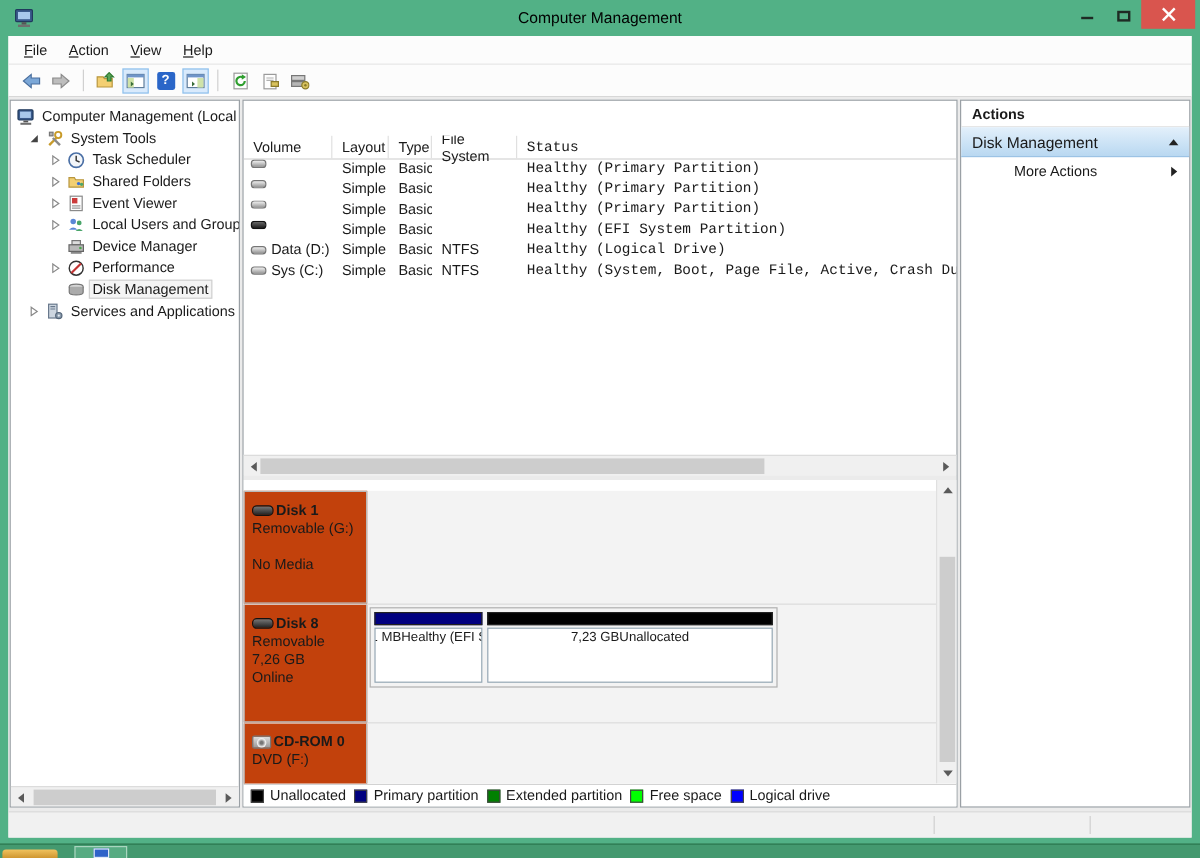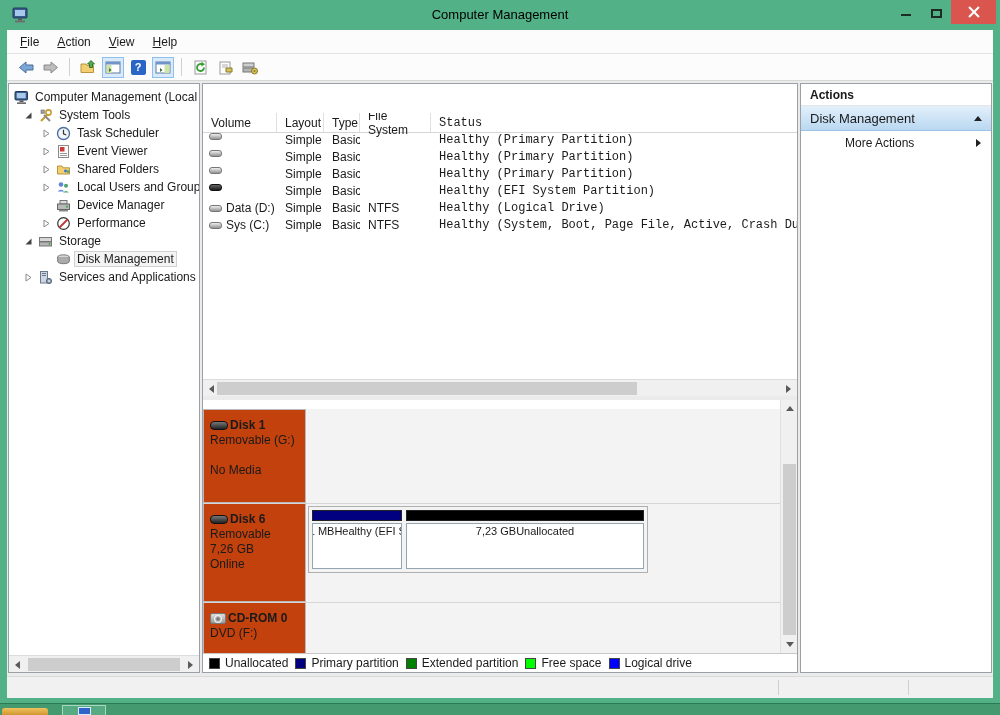--- a/index.html
+++ b/index.html
@@ -289,105 +289,90 @@
             </div>
 
             <div class="titem lvl2">
               <span class="exp">
                   <svg width="9" height="9">
                     <path d="M2 1 L7 4.5 L2 8 Z" fill="#fff" stroke="#8a8a8a"></path>
                   </svg>
                 </span>
               <span class="ticon">
                   <svg width="15" height="15" viewBox="0 0 15 15">
+                    <path d="M1.5 4 L1.5 12 L13.5 12 L13.5 5.8 L7 5.8 L6 4 Z" fill="#f3cf72" stroke="#b8963e"></path>
+                    <circle cx="9.5" cy="9" r="1.4" fill="#3a6fd8"></circle>
+                    <circle cx="12" cy="9.6" r="1.4" fill="#4aa56a"></circle>
+                  </svg>
+                </span>
+              <span class="tlabel">Shared Folders</span>
+            </div>
+
+            <div class="titem lvl2">
+              <span class="exp">
+                  <svg width="9" height="9">
+                    <path d="M2 1 L7 4.5 L2 8 Z" fill="#fff" stroke="#8a8a8a"></path>
+                  </svg>
+                </span>
+              <span class="ticon">
+                  <svg width="15" height="15" viewBox="0 0 15 15">
                     <rect x="2.5" y="1.5" width="10" height="12" fill="#fdfdfd" stroke="#8a8a8a"></rect>
                     <rect x="4" y="3" width="4.5" height="4.5" fill="#cc3b3b"></rect>
                     <line x1="4" y1="9.5" x2="11" y2="9.5" stroke="#999"></line>
                     <line x1="4" y1="11.5" x2="11" y2="11.5" stroke="#999"></line>
                   </svg>
                 </span>
               <span class="tlabel">Event Viewer</span>
             </div>
 
             <div class="titem lvl2">
               <span class="exp">
                   <svg width="9" height="9">
                     <path d="M2 1 L7 4.5 L2 8 Z" fill="#fff" stroke="#8a8a8a"></path>
                   </svg>
                 </span>
               <span class="ticon">
                   <svg width="15" height="15" viewBox="0 0 15 15">
-                    <path d="M1.5 4 L1.5 12 L13.5 12 L13.5 5.8 L7 5.8 L6 4 Z" fill="#f3cf72" stroke="#b8963e"></path>
-                    <circle cx="9.5" cy="9" r="1.4" fill="#3a6fd8"></circle>
-                    <circle cx="12" cy="9.6" r="1.4" fill="#4aa56a"></circle>
-                  </svg>
-                </span>
-              <span class="tlabel">Shared Folders</span>
+                    <circle cx="5" cy="4.5" r="2.3" fill="#5a87d6"></circle>
+                    <path d="M1.5 11.5 Q5 7.8 8.5 11.5 Z" fill="#5a87d6"></path>
+                    <circle cx="10" cy="5.8" r="2" fill="#4aa56a"></circle>
+                    <path d="M7 12.5 Q10 9.3 13 12.5 Z" fill="#4aa56a"></path>
+                  </svg>
+                </span>
+              <span class="tlabel">Local Users and Groups</span>
+            </div>
+
+            <div class="titem lvl2">
+              <span class="exp"></span>
+              <span class="ticon">
+                  <svg width="15" height="15" viewBox="0 0 15 15">
+                    <rect x="4" y="2.5" width="7" height="3.5" fill="#ddd" stroke="#777"></rect>
+                    <rect x="1.5" y="6" width="12" height="5.5" fill="#b9b9b9" stroke="#666"></rect>
+                    <circle cx="11" cy="8.7" r="1.1" fill="#4aa54a"></circle>
+                    <rect x="3" y="12" width="9" height="1.5" fill="#8a8a8a"></rect>
+                  </svg>
+                </span>
+              <span class="tlabel">Device Manager</span>
             </div>
 
             <div class="titem lvl2">
               <span class="exp">
                   <svg width="9" height="9">
                     <path d="M2 1 L7 4.5 L2 8 Z" fill="#fff" stroke="#8a8a8a"></path>
                   </svg>
                 </span>
               <span class="ticon">
                   <svg width="15" height="15" viewBox="0 0 15 15">
-                    <circle cx="5" cy="4.5" r="2.3" fill="#5a87d6"></circle>
-                    <path d="M1.5 11.5 Q5 7.8 8.5 11.5 Z" fill="#5a87d6"></path>
-                    <circle cx="10" cy="5.8" r="2" fill="#4aa56a"></circle>
-                    <path d="M7 12.5 Q10 9.3 13 12.5 Z" fill="#4aa56a"></path>
-                  </svg>
-                </span>
-              <span class="tlabel">Local Users and Groups</span>
-            </div>
-
-            <div class="titem lvl2">
-              <span class="exp"></span>
-              <span class="ticon">
-                  <svg width="15" height="15" viewBox="0 0 15 15">
-                    <rect x="4" y="2.5" width="7" height="3.5" fill="#ddd" stroke="#777"></rect>
-                    <rect x="1.5" y="6" width="12" height="5.5" fill="#b9b9b9" stroke="#666"></rect>
-                    <circle cx="11" cy="8.7" r="1.1" fill="#4aa54a"></circle>
-                    <rect x="3" y="12" width="9" height="1.5" fill="#8a8a8a"></rect>
-                  </svg>
-                </span>
-              <span class="tlabel">Device Manager</span>
-            </div>
-
-            <div class="titem lvl2">
-              <span class="exp">
-                  <svg width="9" height="9">
-                    <path d="M2 1 L7 4.5 L2 8 Z" fill="#fff" stroke="#8a8a8a"></path>
-                  </svg>
-                </span>
-              <span class="ticon">
-                  <svg width="15" height="15" viewBox="0 0 15 15">
                     <circle cx="7.5" cy="7.5" r="5.8" fill="#fff" stroke="#333" stroke-width="1.2"></circle>
                     <line x1="3.5" y1="11.5" x2="11.5" y2="3.5" stroke="#c23333" stroke-width="1.8"></line>
                   </svg>
                 </span>
               <span class="tlabel">Performance</span>
             </div>
 
-            <div class="titem lvl1">
-              <span class="exp">
-                  <svg width="9" height="9">
-                    <path d="M7.5 1.5 L7.5 7.5 L1.5 7.5 Z" fill="#444"></path>
-                  </svg>
-                </span>
-              <span class="ticon">
-                  <svg width="15" height="15" viewBox="0 0 15 15">
-                    <rect x="1.5" y="3.5" width="12" height="4" fill="#d6d6d6" stroke="#777"></rect>
-                    <rect x="1.5" y="8" width="12" height="4" fill="#b5b5b5" stroke="#777"></rect>
-                    <circle cx="11.5" cy="10" r="0.9" fill="#4aa54a"></circle>
-                  </svg>
-                </span>
-              <span class="tlabel">Storage</span>
-            </div>
 
             <div class="titem lvl2 selected">
               <span class="exp"></span>
               <span class="ticon">
                   <svg width="15" height="15" viewBox="0 0 15 15">
                     <ellipse cx="7.5" cy="5" rx="5.8" ry="2.2" fill="#d6d6d6" stroke="#777"></ellipse>
                     <path d="M1.7 5 L1.7 9.5 A5.8 2.2 0 0 0 13.3 9.5 L13.3 5" fill="#ababab" stroke="#777"></path>
                   </svg>
                 </span>
               <span class="tlabel">Disk Management</span>
@@ -520,21 +505,21 @@
                   <div class="dline">Removable (G:)</div>
                   <div class="dstatus gap">No Media</div>
                 </div>
                 <div class="dcontent"></div>
               </div>
 
               <div class="drow r2">
                 <div class="dlabel">
                   <div class="dname">
                       <span class="disk-ico"></span>
-                      <span>Disk 6</span>
+                      <span>Disk 8</span>
                     </div>
                   <div class="dline">Removable</div>
                   <div class="dline">7,26 GB</div>
                   <div class="dstatus">Online</div>
                 </div>
                 <div class="dcontent">
                   <div class="part-wrap">
                     <div class="pbox p0">
                       <div class="pbar" style="background: rgb(0, 0, 128);"></div>
                       <div class="pbody">

